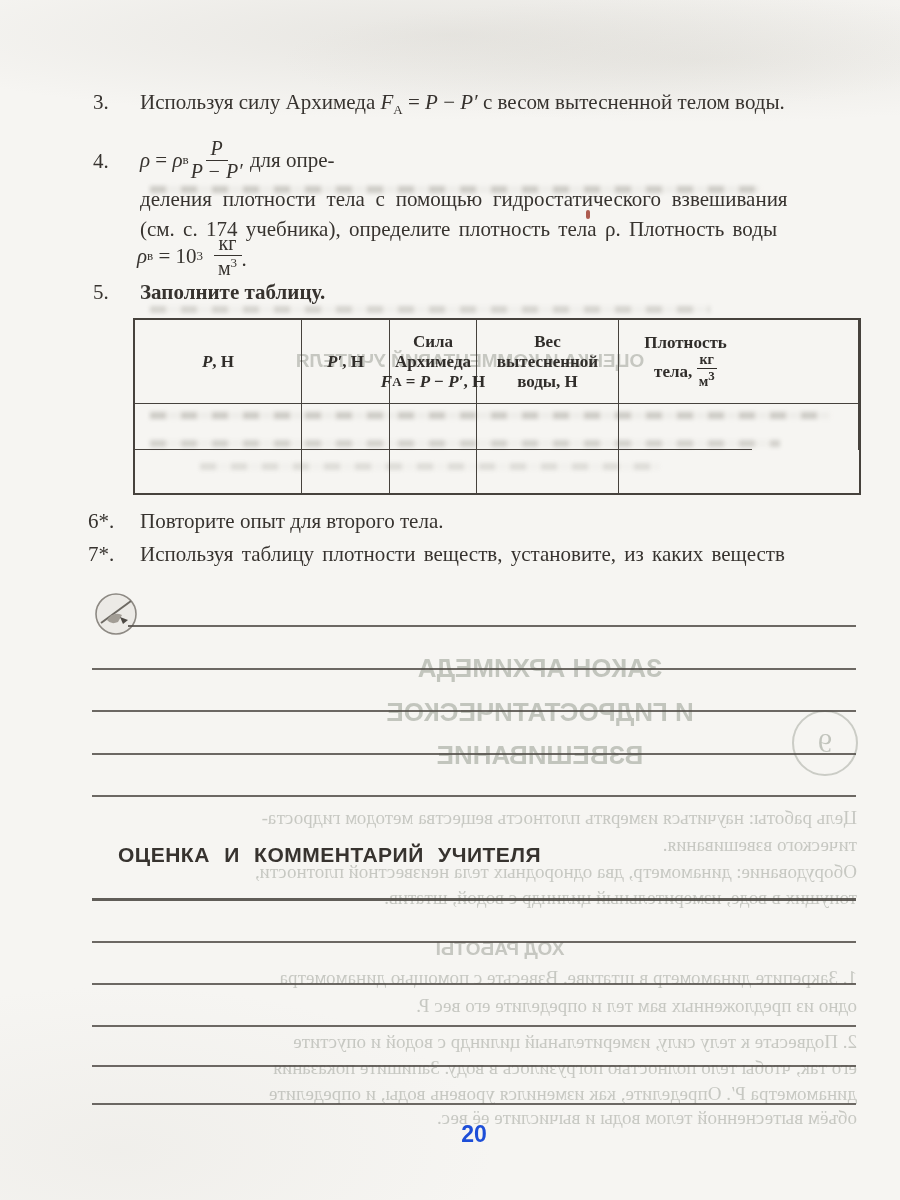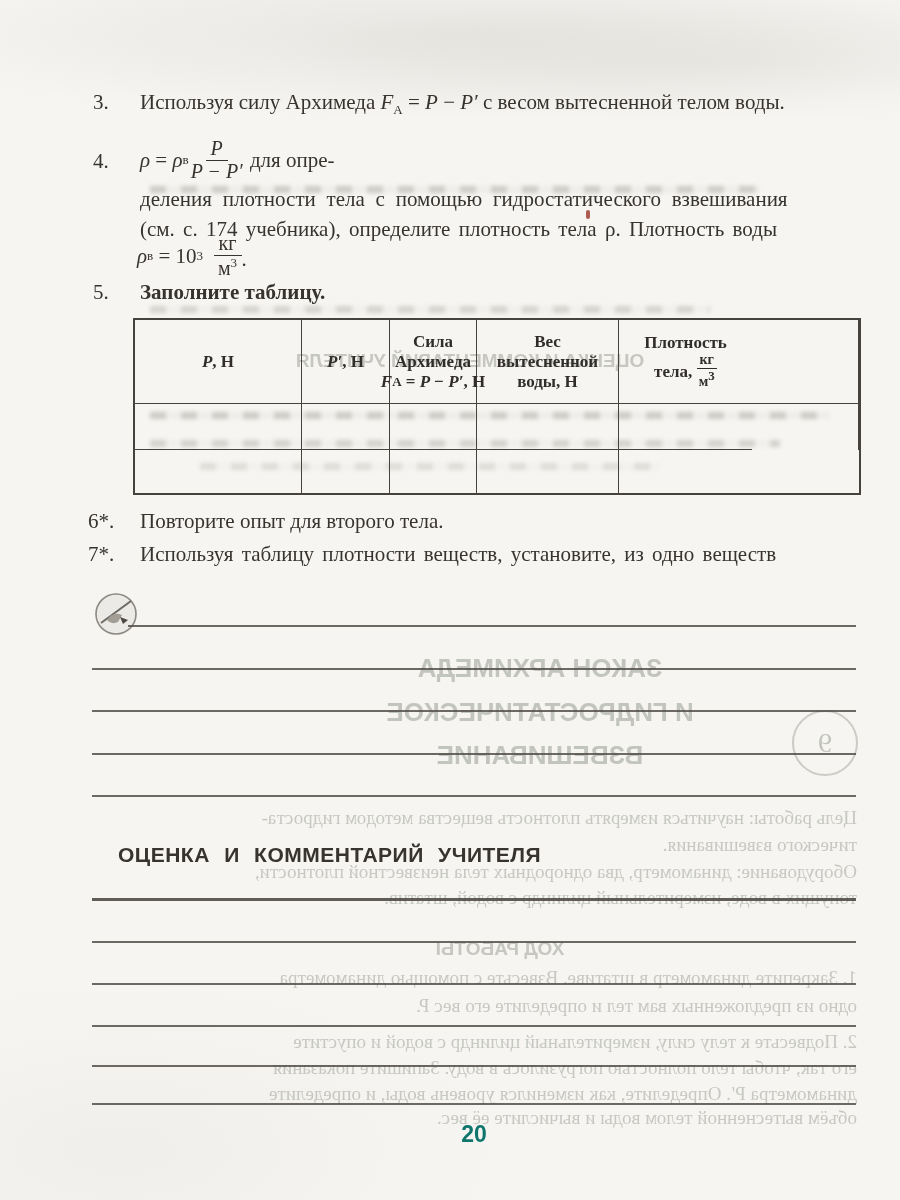--- a/index.html
+++ b/index.html
@@ -49,21 +49,21 @@
   .ghostT{transform:scaleX(-1);text-align:left;white-space:nowrap;
           font:19px/24px "Liberation Serif", serif;
           color:rgba(134,138,128,.42);filter:blur(.7px);}
   .ghost9{transform:scaleX(-1);border:2px solid rgba(160,164,154,.5);border-radius:50%;
           display:flex;align-items:center;justify-content:center;
           font:28px/28px "Liberation Serif", serif;color:rgba(150,154,144,.55);filter:blur(.5px);}
   .smudge{height:7px;filter:blur(2.3px);
           background:repeating-linear-gradient(90deg, rgba(148,145,136,.42) 0 16px, rgba(148,145,136,.07) 16px 31px);}
   .heading{font:bold 21px/24px "Liberation Sans", sans-serif;color:#37332f;
            letter-spacing:.5px;word-spacing:8px;white-space:nowrap;}
-  .pagenum{font:bold 23px/26px "Liberation Sans", sans-serif;color:#0f766e;text-align:center;}
+  .pagenum{font:bold 23px/26px "Liberation Sans", sans-serif;color:#1d4ed8;text-align:center;}
   .speck{width:4px;height:9px;border-radius:2px;background:rgba(150,40,25,.75);}
 </style>
 </head>
 <body>
 
 <div id="page">
 
   <div class="abs smudge" style="left:150px;top:186px;width:610px;"></div>
   <div class="abs smudge" style="left:150px;top:306px;width:560px;opacity:.8;"></div>
   <div class="abs ghostH" style="left:290px;top:350px;width:360px;">ОЦЕНКА И КОММЕНТАРИЙ УЧИТЕЛЯ</div>
@@ -142,21 +142,21 @@
     <div class="tc lr"></div>
     <div class="tc lr"></div>
     <div class="tc lr"></div>
     <div class="tc lc lr"></div>
   </div>
 
   <div class="abs tasknum" style="left:88px;top:508px;">6*.</div>
   <div class="abs txt" style="left:140px;top:508px;">Повторите опыт для второго тела.</div>
 
   <div class="abs tasknum" style="left:88px;top:541px;">7*.</div>
-  <div class="abs txt ws3" style="left:140px;top:541px;">Используя таблицу плотности веществ, установите, из одно веществ</div>
+  <div class="abs txt ws3" style="left:140px;top:541px;">Используя таблицу плотности веществ, установите, из каких веществ</div>
 
   <div class="abs" style="left:94px;top:592px;width:44px;height:44px;">
     <svg width="44" height="44" viewBox="0 0 44 44">
       <circle cx="22" cy="22" r="20" fill="#eceae6" stroke="#8d8983" stroke-width="1.6"></circle>
       <line x1="7" y1="31" x2="37" y2="9" stroke="#6d6963" stroke-width="2"></line>
       <path d="M13 28 q6 -9 15 -5 l-4 7 q-7 3 -11 -2z" fill="#a29d95"></path>
       <path d="M26 25 l8 3 -5 4z" fill="#4c4843"></path>
     </svg>
   </div>
   <div class="abs wline" style="left:128px;top:625px;width:728px;"></div>

